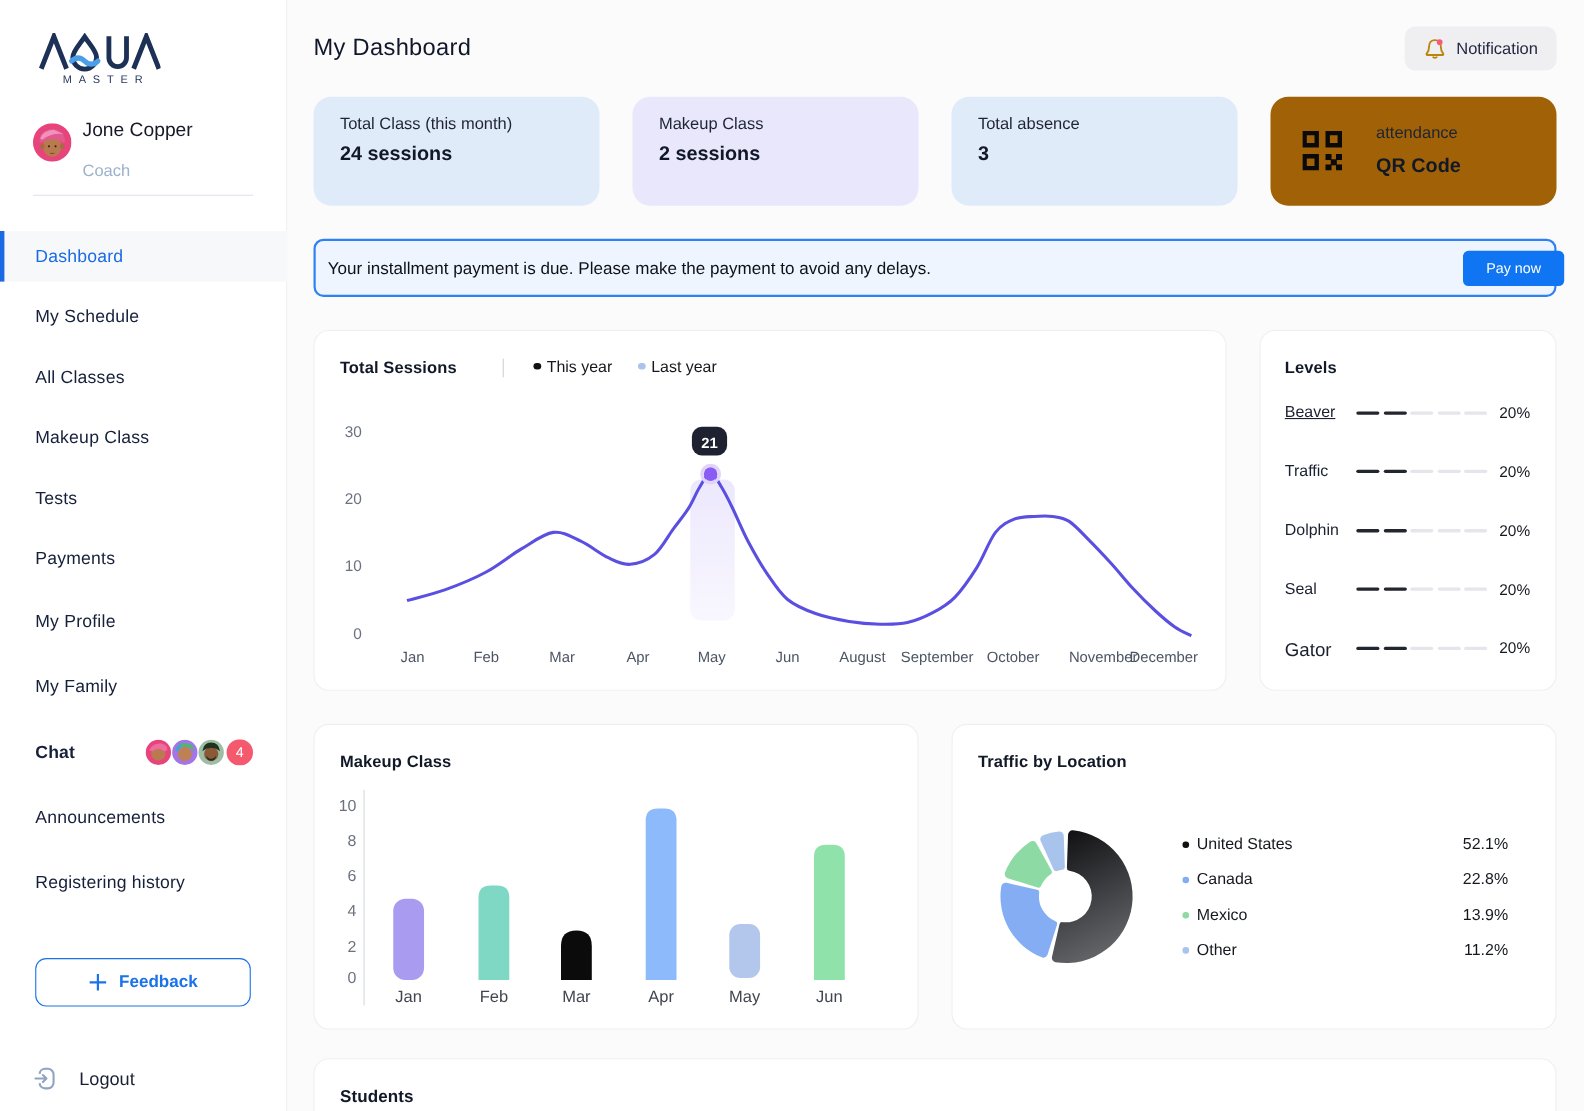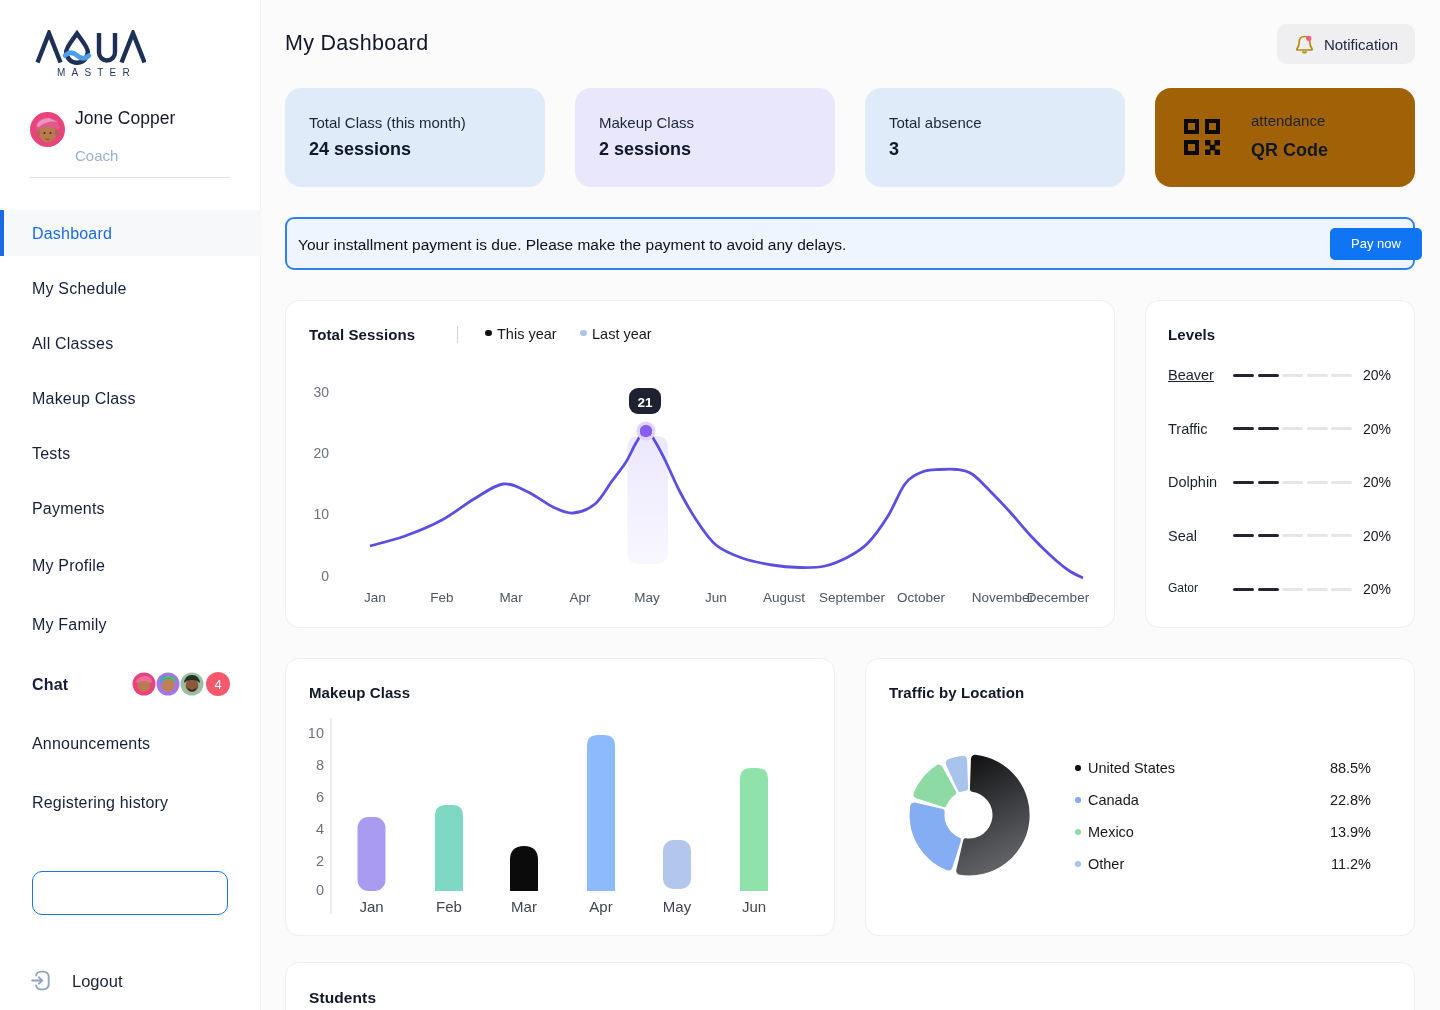--- a/index.html
+++ b/index.html
@@ -3,21 +3,21 @@
 <meta charset="utf-8">
 <style>
 * { margin:0; padding:0; box-sizing:border-box; }
 html,body { width:1440px; height:1010px; overflow:hidden; }
 body { font-family:"Liberation Sans", sans-serif; background:#fbfbfc; position:relative; }
 .abs { position:absolute; }
 #sidebar { position:absolute; left:0; top:0; width:261px; height:1010px; background:#ffffff; border-right:1px solid #f1f1f4; }
 .menuitem { position:absolute; left:32px; font-size:16px; color:#16203a; letter-spacing:.2px; }
 #active-row { position:absolute; left:0; top:210px; width:261px; height:46px; background:#f7f8fa; border-left:4px solid #1a6be3; }
 .card { position:absolute; background:#fff; border:1px solid #efeff2; border-radius:14px; }
-.stat { position:absolute; top:88px; width:260px; height:99px; border-radius:16px; padding:26px 24px; }
+.stat { position:absolute; top:88px; width:260px; height:99px; border-radius:16px; padding:16px 24px; }
 .stat .lbl { font-size:15px; color:#1d2433; }
 .stat .val { font-size:18px; font-weight:bold; color:#111827; margin-top:8px; }
 .ttl { font-size:15px; font-weight:bold; color:#111827; letter-spacing:.1px; }
 </style>
 </head>
 <body>
 
 <div id="sidebar">
 
   <svg class="abs" style="left:34px;top:30px;" width="112" height="48" viewBox="0 0 112 48">
@@ -69,20 +69,26 @@
     <path d="M27.5,11 Q29,5 33,4 L30,11 Z" fill="#3fa0e8"></path>
     <circle cx="60" cy="12" r="11.5" fill="#9dbda4"></circle>
     <circle cx="60" cy="13.5" r="6.5" fill="#8a5a36"></circle>
     <path d="M52,11 Q53,3 60,3 Q67,3 68,11 Q64,7.5 60,8 Q56,7.5 52,11 Z" fill="#22301f"></path>
     <path d="M55.5,15 Q60,21 64.5,15 Q64,19.5 60,19.5 Q56,19.5 55.5,15 Z" fill="#2a2a24"></path>
     <circle cx="86" cy="12" r="12" fill="#f4596e"></circle>
     <text x="86" y="16.5" font-size="13" fill="#fff" text-anchor="middle">4</text>
   </svg>
 
   <div class="abs" style="left:32px;top:871px;width:196px;height:44px;border:1.6px solid #1a73e8;border-radius:10px;"></div>
+  <div class="abs" style="left:32px;top:871px;width:196px;height:44px;display:flex;align-items:center;justify-content:center;gap:10px;color:#1a73e8;font-weight:bold;font-size:15.5px;">
+    <svg width="18" height="18" viewBox="0 0 18 18">
+        <path d="M9,1.5 V16.5 M1.5,9 H16.5" stroke="#1a73e8" stroke-width="2"></path>
+      </svg>
+    Feedback
+  </div>
 
   <svg class="abs" style="left:31px;top:970px;" width="21" height="21" viewBox="0 0 21 21" fill="none" stroke="#8fa3c2" stroke-width="1.9">
     <path d="M5,6.3 A5,5 0 0 1 10,1.6 H12.5 A5.2,5.2 0 0 1 17.7,6.8 V14.2 A5.2,5.2 0 0 1 12.5,19.4 H10 A5,5 0 0 1 5,14.7"></path>
     <path d="M1.2,10.5 H11 M8,7.3 L11.2,10.5 L8,13.7" stroke-linecap="round" stroke-linejoin="round"></path>
   </svg>
   <div class="abs" style="left:72px;top:972px;font-size:16.5px;color:#1b2134;">Logout</div>
 </div>
 
 <div class="abs" style="left:285px;top:31px;font-size:21.5px;color:#10172a;font-weight:500;letter-spacing:.3px;">My Dashboard</div>
 <div class="abs" style="left:1277px;top:24px;width:138px;height:40px;background:#efeff2;border-radius:10px;display:flex;align-items:center;justify-content:center;gap:9px;">
@@ -188,21 +194,21 @@
 <div class="abs" style="left:1306.5px;top:480.5px;width:21px;height:3px;border-radius:2px;background:#e4e6ea;"></div>
 <div class="abs" style="left:1331.0px;top:480.5px;width:21px;height:3px;border-radius:2px;background:#e4e6ea;"></div>
 <div class="abs" style="left:1340px;top:474px;width:51px;text-align:right;font-size:14px;color:#15181f;">20%</div>
 <div class="abs" style="left:1168px;top:527.5px;font-size:14.5px;color:#1a2030;">Seal</div>
 <div class="abs" style="left:1233.0px;top:534.0px;width:21px;height:3px;border-radius:2px;background:#23252f;"></div>
 <div class="abs" style="left:1257.5px;top:534.0px;width:21px;height:3px;border-radius:2px;background:#23252f;"></div>
 <div class="abs" style="left:1282.0px;top:534.0px;width:21px;height:3px;border-radius:2px;background:#e4e6ea;"></div>
 <div class="abs" style="left:1306.5px;top:534.0px;width:21px;height:3px;border-radius:2px;background:#e4e6ea;"></div>
 <div class="abs" style="left:1331.0px;top:534.0px;width:21px;height:3px;border-radius:2px;background:#e4e6ea;"></div>
 <div class="abs" style="left:1340px;top:527.5px;width:51px;text-align:right;font-size:14px;color:#15181f;">20%</div>
-<div class="abs" style="left:1168px;top:581px;font-size:12px;color:#1a2030;">Gator</div>
+<div class="abs" style="left:1168px;top:581px;font-size:17px;color:#1a2030;">Gator</div>
 <div class="abs" style="left:1233.0px;top:587.5px;width:21px;height:3px;border-radius:2px;background:#23252f;"></div>
 <div class="abs" style="left:1257.5px;top:587.5px;width:21px;height:3px;border-radius:2px;background:#23252f;"></div>
 <div class="abs" style="left:1282.0px;top:587.5px;width:21px;height:3px;border-radius:2px;background:#e4e6ea;"></div>
 <div class="abs" style="left:1306.5px;top:587.5px;width:21px;height:3px;border-radius:2px;background:#e4e6ea;"></div>
 <div class="abs" style="left:1331.0px;top:587.5px;width:21px;height:3px;border-radius:2px;background:#e4e6ea;"></div>
 <div class="abs" style="left:1340px;top:581px;width:51px;text-align:right;font-size:14px;color:#15181f;">20%</div>
 
 <div class="card" style="left:285px;top:658px;width:550px;height:278px;"></div>
 <div class="ttl abs" style="left:309px;top:684px;">Makeup Class</div>
 <svg class="abs" style="left:285px;top:658px;" width="550" height="278" viewBox="285 658 550 278">
@@ -239,21 +245,21 @@
   </defs>
   <g>
     <path d="M970.97,758.68 A4,4 0 0 1 975.39,754.84 A60.5,60.5 0 1 1 959.60,874.76 A4,4 0 0 1 956.32,869.91 L963.18,840.22 A2.5,2.5 0 0 1 965.94,838.30 A23.5,23.5 0 1 0 972.07,791.70 A2.5,2.5 0 0 1 969.90,789.14 Z" fill="url(#darkgrad)"></path>
     <path d="M952.35,867.79 A4,4 0 0 1 947.06,870.31 A59.5,59.5 0 0 1 910.21,805.83 A4,4 0 0 1 915.06,802.55 L942.81,808.95 A2.5,2.5 0 0 1 944.72,811.72 A24.5,24.5 0 0 0 959.50,837.58 A2.5,2.5 0 0 1 960.92,840.64 Z" fill="#84adf3"></path>
     <path d="M916.21,798.35 A4,4 0 0 1 913.69,793.06 A59.5,59.5 0 0 1 936.48,765.17 A4,4 0 0 1 942.16,766.58 L955.97,791.49 A2.5,2.5 0 0 1 955.19,794.76 A24.5,24.5 0 0 0 946.42,805.50 A2.5,2.5 0 0 1 943.36,806.92 Z" fill="#8edaa5"></path>
     <path d="M946.04,764.63 A4,4 0 0 1 948.29,759.22 A59.5,59.5 0 0 1 962.64,755.84 A4,4 0 0 1 967.07,759.68 L968.06,788.13 A2.5,2.5 0 0 1 965.88,790.70 A24.5,24.5 0 0 0 960.95,791.86 A2.5,2.5 0 0 1 957.85,790.54 Z" fill="#a9c4ec"></path>
   </g>
 </svg>
 <div class="abs" style="left:1075px;top:765.25px;width:5.5px;height:5.5px;border-radius:50%;background:#111;"></div>
 <div class="abs" style="left:1088px;top:759.5px;font-size:14.5px;color:#15181f;">United States</div>
-<div class="abs" style="left:1300px;top:759.5px;width:71px;text-align:right;font-size:14.5px;color:#15181f;">88.5%</div>
+<div class="abs" style="left:1300px;top:759.5px;width:71px;text-align:right;font-size:14.5px;color:#15181f;">52.1%</div>
 <div class="abs" style="left:1075px;top:797.25px;width:5.5px;height:5.5px;border-radius:50%;background:#84adf3;"></div>
 <div class="abs" style="left:1088px;top:791.5px;font-size:14.5px;color:#15181f;">Canada</div>
 <div class="abs" style="left:1300px;top:791.5px;width:71px;text-align:right;font-size:14.5px;color:#15181f;">22.8%</div>
 <div class="abs" style="left:1075px;top:829.25px;width:5.5px;height:5.5px;border-radius:50%;background:#8edaa5;"></div>
 <div class="abs" style="left:1088px;top:823.5px;font-size:14.5px;color:#15181f;">Mexico</div>
 <div class="abs" style="left:1300px;top:823.5px;width:71px;text-align:right;font-size:14.5px;color:#15181f;">13.9%</div>
 <div class="abs" style="left:1075px;top:861.25px;width:5.5px;height:5.5px;border-radius:50%;background:#a9c4ec;"></div>
 <div class="abs" style="left:1088px;top:855.5px;font-size:14.5px;color:#15181f;">Other</div>
 <div class="abs" style="left:1300px;top:855.5px;width:71px;text-align:right;font-size:14.5px;color:#15181f;">11.2%</div>
 

